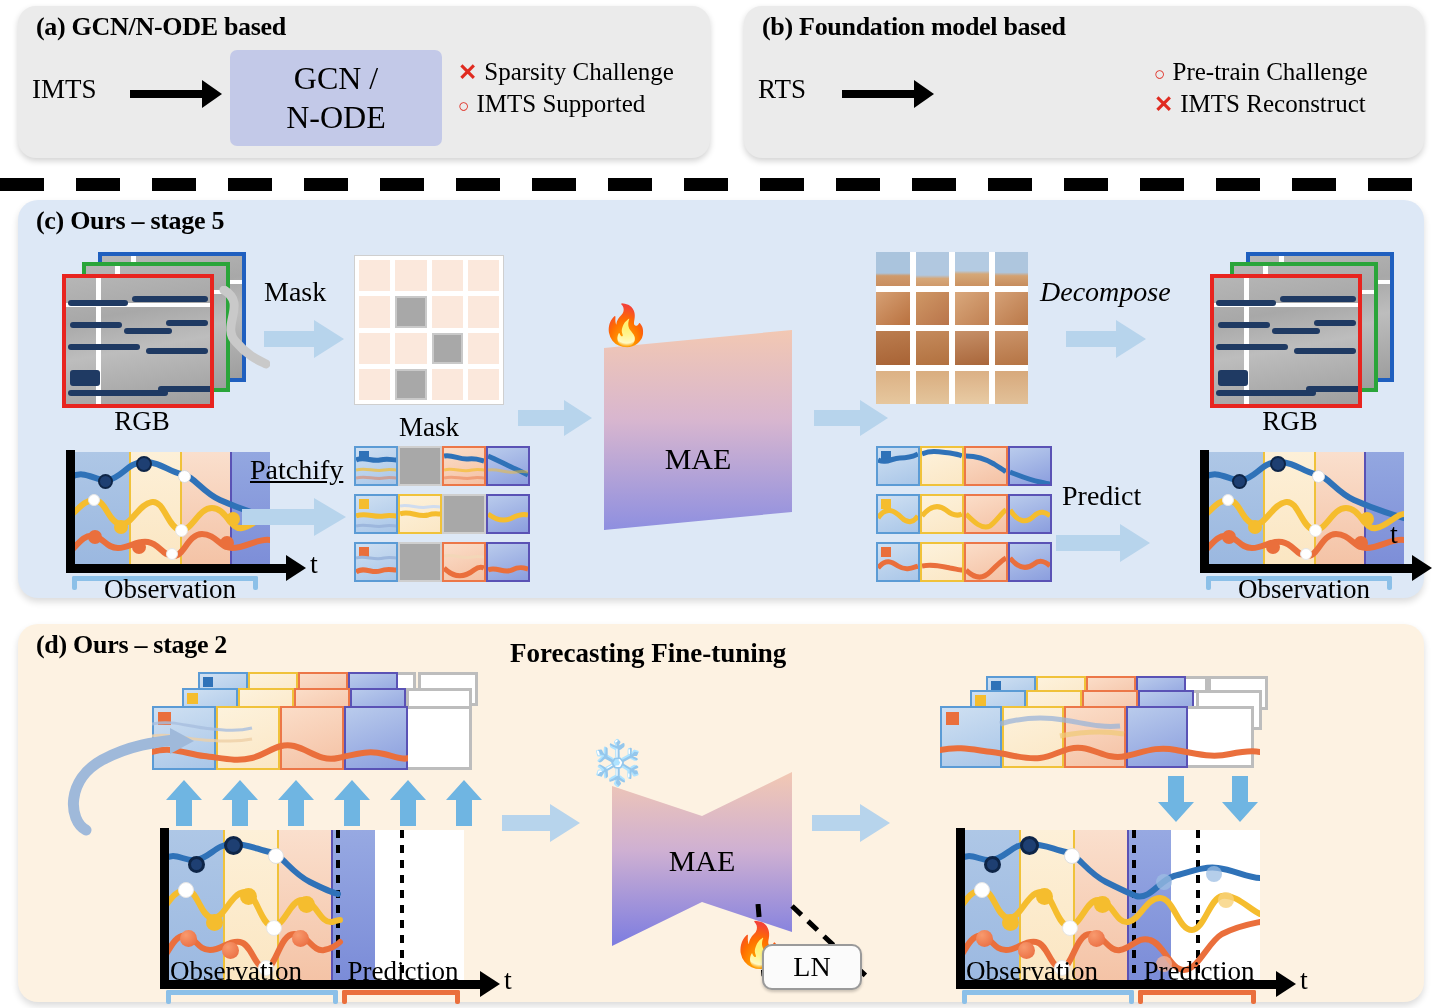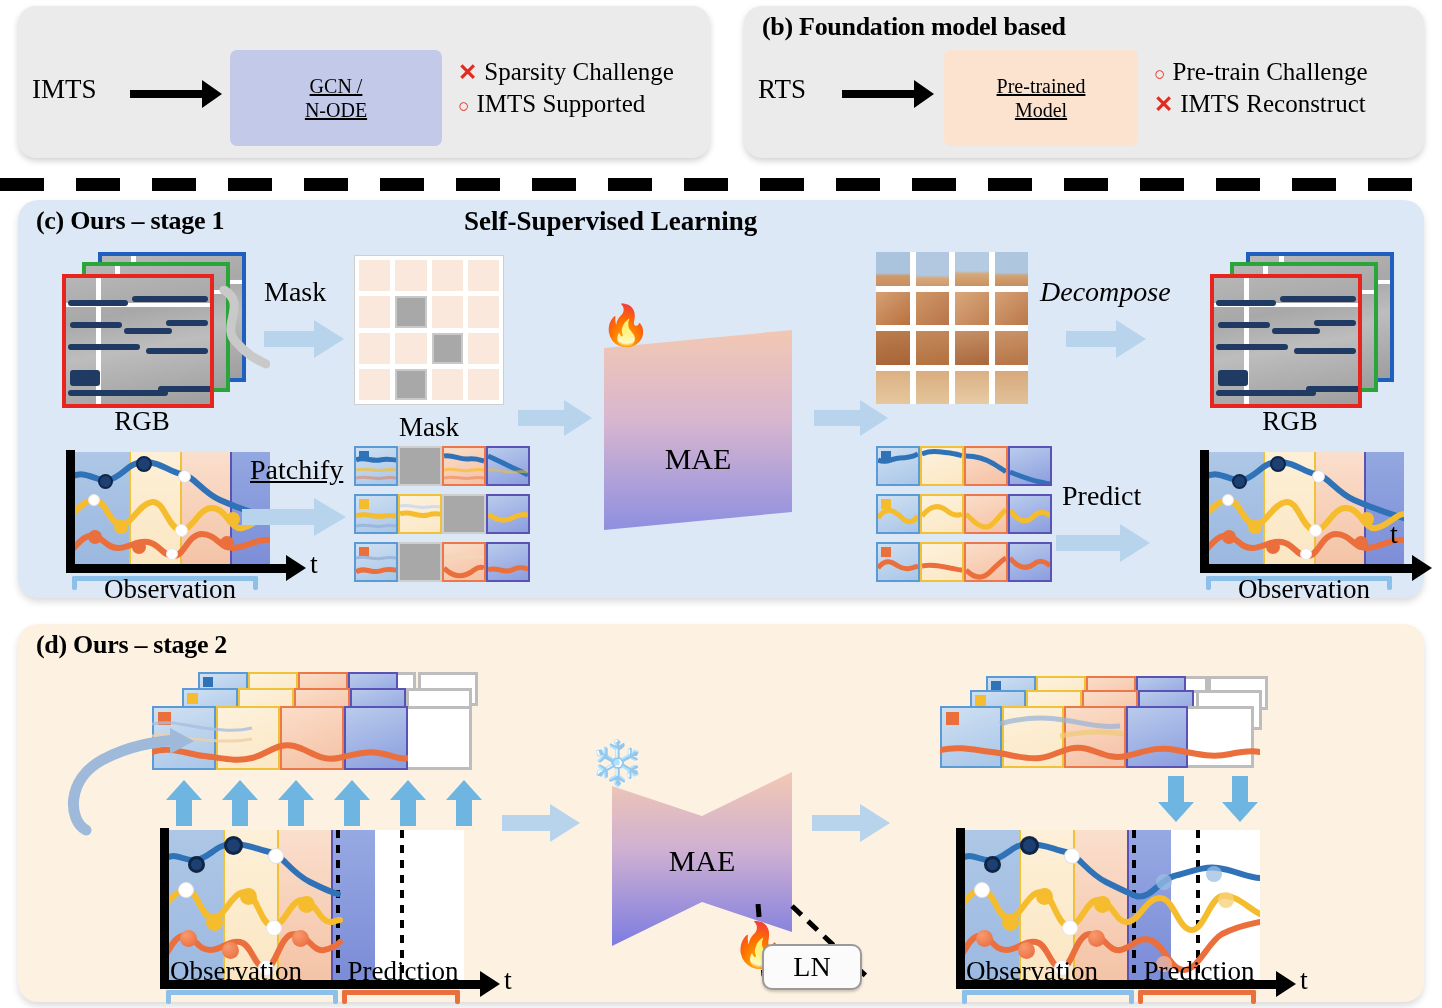--- a/index.html
+++ b/index.html
@@ -27,21 +27,21 @@
     font-weight: bold; font-size: 26px; color: #000;
     letter-spacing: -0.3px; white-space: nowrap;
   }
   .src-label {
     position: absolute; font-size: 27px; color: #000; white-space: nowrap;
   }
   .model-box {
     position: absolute; border-radius: 7px;
     display: flex; flex-direction: column;
     align-items: center; justify-content: center;
-    font-size: 20px; line-height: 1.22; color: #000; text-align: center; text-decoration: underline;
+    font-size: 32px; line-height: 1.22; color: #000; text-align: center;
   }
   .bullets {
     position: absolute; display: flex; flex-direction: column;
     gap: 4px; font-size: 25px; color: #000; white-space: nowrap;
   }
   .bullets .row { display: flex; align-items: baseline; gap: 7px; }
   .mk { font-weight: bold; font-size: 23px; line-height: 1; }
   .mk.x { color: #e02b20; }
   .mk.o { color: #e02b20; font-size: 19px; }
 
@@ -170,20 +170,21 @@
     position: absolute; background: #fbfbfb; border: 2px solid #9a9a9a;
     border-radius: 10px; display:flex; align-items:center; justify-content:center;
     font-size: 28px; color:#000; box-shadow: 0 2px 3px rgba(0,0,0,.2);
   }
   .emoji { position: absolute; font-size: 40px; line-height: 1; }
 </style>
 </head>
 <body>
 
 <div class="topcard" id="panel-a">
+  <div class="panel-tag">(a) GCN/N-ODE based</div>
 
   <div class="src-label" style="left:14px; top:68px;">IMTS</div>
 
   <div class="blackarrow" style="left:112px; top:74px; width:92px;">
     <div class="shaft" style="width:74px;"></div>
     <div class="head" style="left:72px;"></div>
   </div>
 
   <div class="model-box" style="left:212px; top:44px; width:212px; height:96px; background:#c3c9e8;">
     <span>GCN /</span>
@@ -205,42 +206,37 @@
 <div class="topcard" id="panel-b">
   <div class="panel-tag">(b) Foundation model based</div>
 
   <div class="src-label" style="left:14px; top:68px;">RTS</div>
 
   <div class="blackarrow" style="left:98px; top:74px; width:92px;">
     <div class="shaft" style="width:74px;"></div>
     <div class="head" style="left:72px;"></div>
   </div>
 
-  <div class="model-box" style="left:200px; top:44px; width:194px; height:96px; background:#fbe3d0;">
-    <span>Pre-trained</span>
-    <span>Model</span>
-  </div>
 
   <div class="bullets" style="left:410px; top:52px;">
     <div class="row">
       <span class="mk o">○</span>
       <span>Pre-train Challenge</span>
     </div>
     <div class="row">
       <span class="mk x">✕</span>
       <span>IMTS Reconstruct</span>
     </div>
   </div>
 </div>
 
 <div id="divider"></div>
 
 <div id="panel-c">
-  <div class="panel-tag">(c) Ours – stage 1</div>
-  <div class="section-title" style="left:446px; top:6px;">Self-Supervised Learning</div>
+  <div class="panel-tag">(c) Ours – stage 5</div>
 
   <div class="rgbstack" style="left:38px; top:52px; width:210px; height:150px;">
     <div class="rgbimg" style="left:42px; top:0; width:148px; height:130px; border:4px solid #1f5fbf;"></div>
     <div class="rgbimg" style="left:26px; top:10px; width:148px; height:130px; border:4px solid #2aa53a;"></div>
     <div class="rgbimg" style="left:6px; top:22px; width:152px; height:134px; border:4px solid #e8241f;">
       <div class="wave" style="left:2px;  top:22px; width:60px;"></div>
       <div class="wave" style="left:66px; top:18px; width:76px;"></div>
       <div class="wave" style="left:4px;  top:44px; width:52px;"></div>
       <div class="wave" style="left:58px; top:50px; width:48px;"></div>
       <div class="wave" style="left:100px;top:42px; width:42px;"></div>
@@ -602,20 +598,21 @@
   <div class="bracket" style="left:1188px; top:376px; width:186px;">
     <div class="bar" style="background:#8cc0e8;"></div>
     <div class="l" style="background:#8cc0e8;"></div>
     <div class="r" style="left:auto; right:0; background:#8cc0e8;"></div>
   </div>
   <div class="cap" style="left:1176px; top:374px; width:220px;">Observation</div>
 </div>
 
 <div id="panel-d">
   <div class="panel-tag">(d) Ours – stage 2</div>
+  <div class="section-title" style="left:492px; top:14px;">Forecasting Fine-tuning</div>
 
   <div class="cardstack" style="left:130px; top:46px; width:330px; height:110px;">
 
     <div class="card" style="left:208px; top:2px;  width:60px; height:34px; background:#fff; border:3px solid #bdbdbd;"></div>
     <div class="card" style="left:270px; top:2px;  width:60px; height:34px; background:#fff; border:3px solid #bdbdbd;"></div>
     <div class="card" style="left:196px; top:18px; width:66px; height:40px; background:#fff; border:3px solid #bdbdbd;"></div>
     <div class="card" style="left:258px; top:18px; width:66px; height:40px; background:#fff; border:3px solid #bdbdbd;"></div>
 
     <div class="card" style="left:50px; top:2px; width:50px; height:30px; background:linear-gradient(160deg,#cfe0f2,#a9c6e8); border:2px solid #5b9bd5;">
       <div style="position:absolute;left:3px;top:3px;width:10px;height:10px;background:#2f72b8;"></div>

